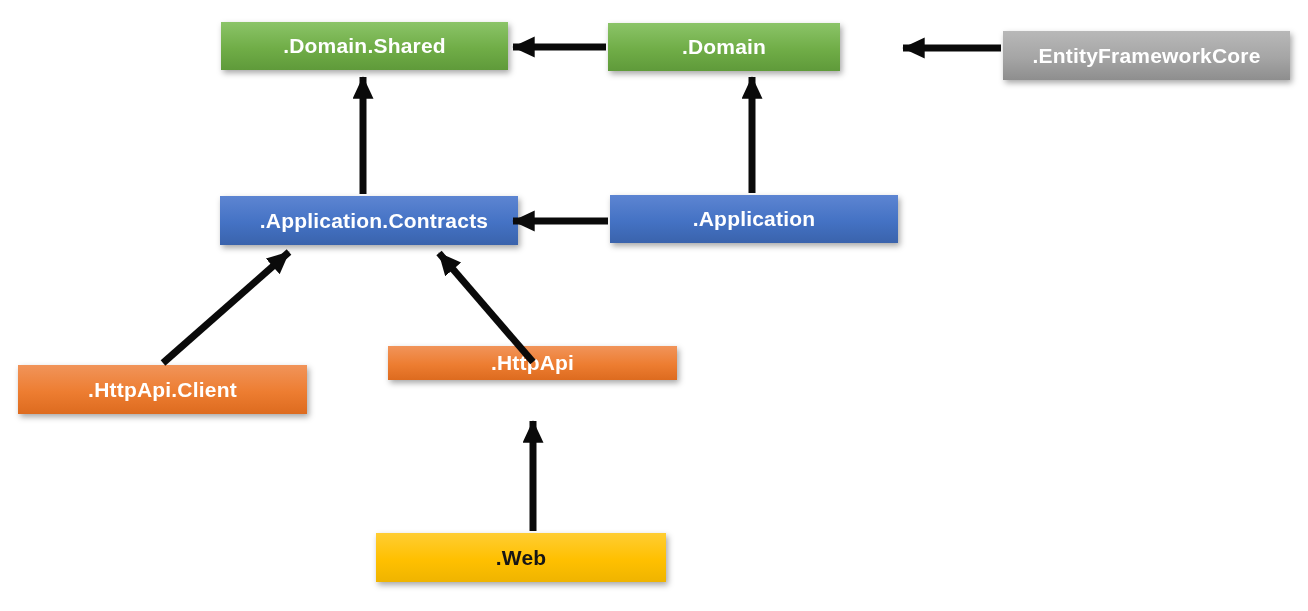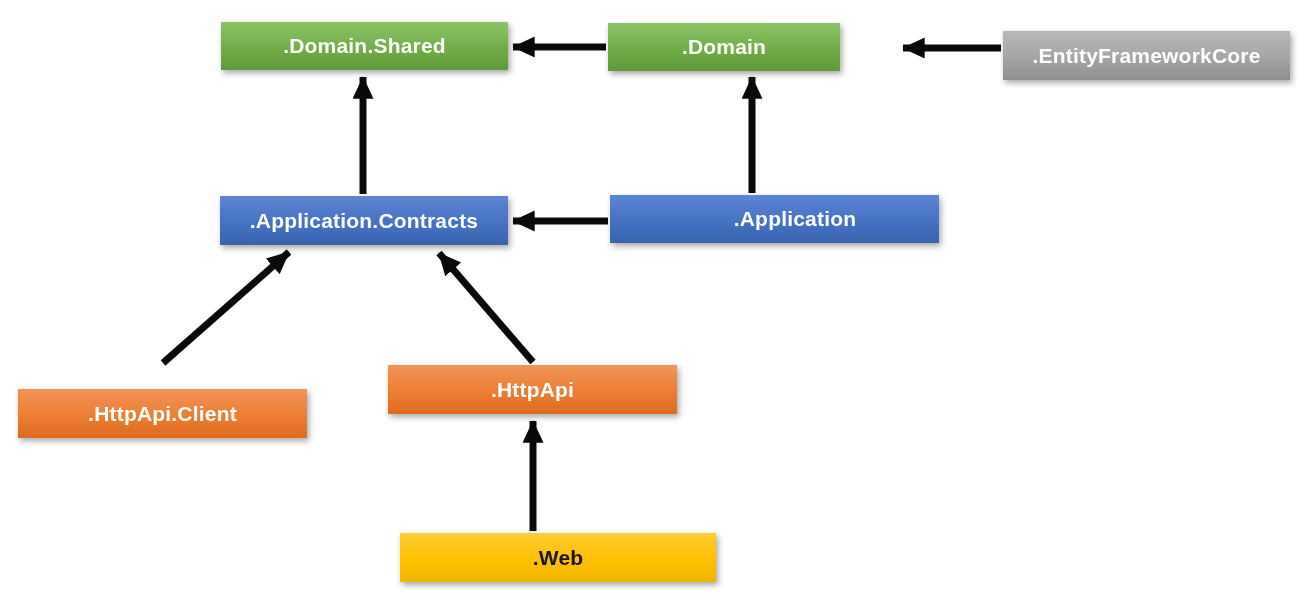--- a/index.html
+++ b/index.html
@@ -39,39 +39,39 @@
     stroke: #0a0a0a;
     stroke-width: 7;
   }
   
   #n-domain-shared        { left: 221px; top: 22px;  width: 287px; height: 48px; }
   #n-domain               { left: 608px; top: 23px;  width: 232px; height: 48px; }
   #n-entityframeworkcore  { left: 1003px; top: 31px; width: 287px; height: 49px; }
   #n-application-contracts{ left: 220px; top: 196px; width: 288px; height: 49px; }
   #n-application          { left: 610px; top: 195px; width: 288px; height: 48px; }
   #n-httpapi-client       { left: 18px;  top: 365px; width: 289px; height: 49px; }
-  #n-httpapi              { left: 388px; top: 365px; width: 289px; height: 49px; }
-  #n-web                  { left: 400px; top: 533px; width: 316px; height: 49px; }
+  #n-httpapi              { left: 388px; top: 346px; width: 289px; height: 34px; }
+  #n-web                  { left: 376px; top: 533px; width: 290px; height: 49px; }
 </style>
 </head>
 <body>
 
 <div id="canvas">
 
   <div class="node" id="n-domain-shared" style="background: linear-gradient(rgb(139, 196, 104) 0%, rgb(112, 173, 71) 55%, rgb(95, 154, 58) 100%); color: rgb(255, 255, 255);">.Domain.Shared</div>
 
   <div class="node" id="n-domain" style="background: linear-gradient(rgb(139, 196, 104) 0%, rgb(112, 173, 71) 55%, rgb(95, 154, 58) 100%); color: rgb(255, 255, 255);">.Domain</div>
 
   <div class="node" id="n-entityframeworkcore" style="background: linear-gradient(rgb(184, 184, 184) 0%, rgb(165, 165, 165) 55%, rgb(142, 142, 142) 100%); color: rgb(255, 255, 255);">.EntityFrameworkCore</div>
 
-  <div class="node" id="n-application-contracts" style="background: linear-gradient(rgb(93, 133, 210) 0%, rgb(68, 114, 196) 55%, rgb(58, 99, 172) 100%); color: rgb(255, 255, 255);">.Application.Contracts</div>
+  <div class="node" id="n-application-contracts" style="background: linear-gradient(rgb(93, 133, 210) 0%, rgb(68, 114, 196) 55%, rgb(58, 99, 172) 100%); color: rgb(255, 255, 255); padding-left: 10px;">.Application.Contracts</div>
 
-  <div class="node" id="n-application" style="background: linear-gradient(rgb(93, 133, 210) 0%, rgb(68, 114, 196) 55%, rgb(58, 99, 172) 100%); color: rgb(255, 255, 255); padding-left: 41px;">.Application</div>
+  <div class="node" id="n-application" style="background: linear-gradient(rgb(93, 133, 210) 0%, rgb(68, 114, 196) 55%, rgb(58, 99, 172) 100%); color: rgb(255, 255, 255);">.Application</div>
 
-  <div class="node" id="n-httpapi-client" style="background: linear-gradient(rgb(241, 148, 90) 0%, rgb(237, 125, 49) 55%, rgb(221, 107, 31) 100%); color: rgb(255, 255, 255); margin-top: 24px;">.HttpApi.Client</div>
+  <div class="node" id="n-httpapi-client" style="background: linear-gradient(rgb(241, 148, 90) 0%, rgb(237, 125, 49) 55%, rgb(221, 107, 31) 100%); color: rgb(255, 255, 255);">.HttpApi.Client</div>
 
   <div class="node" id="n-httpapi" style="background: linear-gradient(rgb(241, 148, 90) 0%, rgb(237, 125, 49) 55%, rgb(221, 107, 31) 100%); color: rgb(255, 255, 255);">.HttpApi</div>
 
   <div class="node" id="n-web" style="background: linear-gradient(rgb(255, 205, 51) 0%, rgb(255, 192, 0) 55%, rgb(239, 180, 0) 100%); color: rgb(22, 22, 22);">.Web</div>
 
   <svg id="arrow-layer" viewBox="0 0 1308 611" xmlns="http://www.w3.org/2000/svg">
     <defs>
       <marker id="ah" markerUnits="strokeWidth" markerWidth="3.6" markerHeight="3.2" refX="3.1" refY="1.5" orient="auto">
         <path d="M0,0 L3.2,1.5 L0,3 Z" fill="#0a0a0a"></path>
       </marker>

